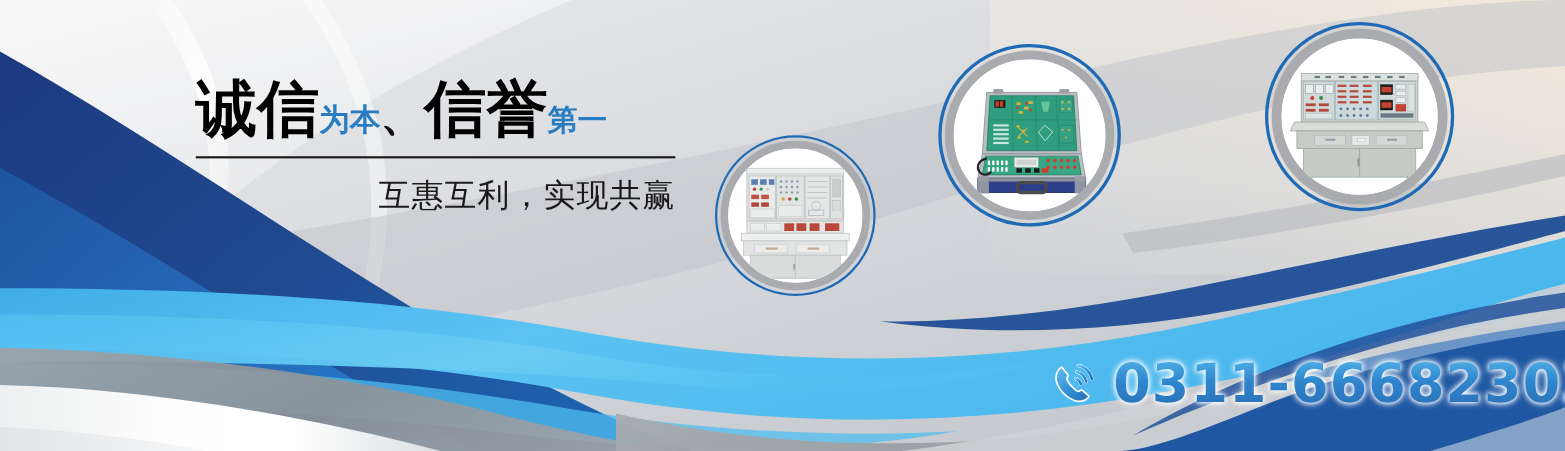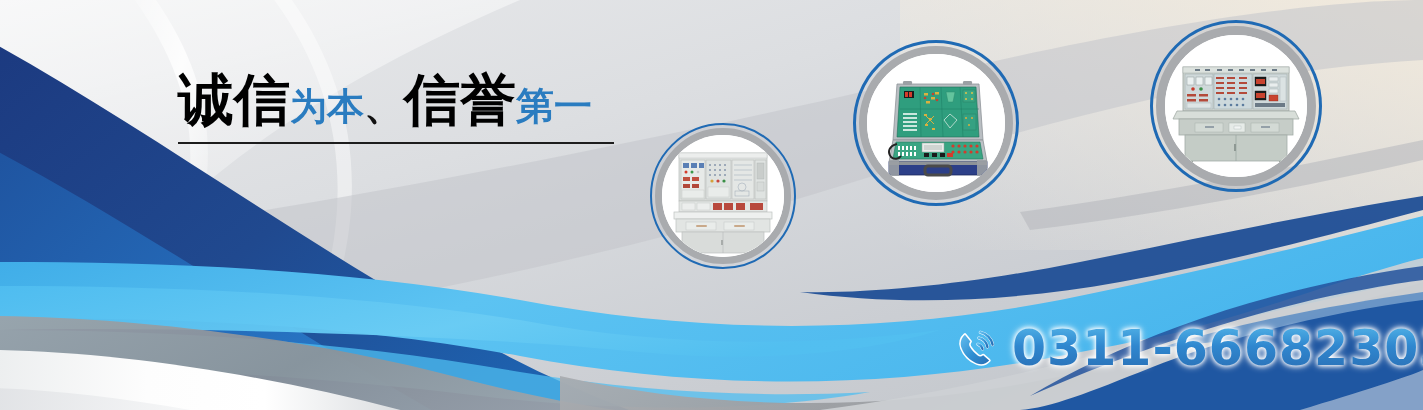--- a/index.html
+++ b/index.html
@@ -19,23 +19,23 @@
     z-index:20;
   }
   .headline{
     margin:0;
     white-space:nowrap;
     line-height:1;
     font-weight:bold;
     letter-spacing:0px;
   }
   .h-big{font-size:56px;color:#000000;vertical-align:baseline;}
-  .h-mid{font-size:37px;color:#2a7cc0;vertical-align:baseline;}
+  .h-mid{font-size:28px;color:#2a7cc0;vertical-align:baseline;}
   .h-comma{font-size:40px;color:#111111;vertical-align:baseline;}
-  .h-small{font-size:38px;color:#2a7cc0;vertical-align:baseline;}
+  .h-small{font-size:27px;color:#2a7cc0;vertical-align:baseline;}
   .rule{
     margin-top:14px;
     width:436px;height:2px;
     background:#1d1d1d;
   }
   .subline{
     margin-top:14px;
     text-align:right;
     font-size:29px;
     color:#1a1a1a;
@@ -248,20 +248,21 @@
              C1290,190 1150,216 1030,230 Z" fill="#b4b7bc" opacity="0.55"></path>
 
     <path d="M1300,410 C1360,392 1410,376 1423,370 L1423,410 Z" fill="#e9ebed" opacity="0.5"></path>
   </svg>
 
   <div class="headline-block">
     <div class="headline">
       <span class="h-big">诚信</span><span class="h-mid">为本</span><span class="h-comma">、</span><span class="h-big">信誉</span><span class="h-small">第一</span>
     </div>
     <div class="rule"></div>
+    <div class="subline">互惠互利，实现共赢</div>
   </div>
 
   <div class="photo-circle" style="left:650px;top:123px;width:146px;height:146px;">
     <div class="ring-outer" style="border:2px solid #1f6ab4;"></div>
     <div class="ring-inner" style="left:5px;top:5px;width:136px;height:136px;border:7px solid #a9abae;background:#ffffff;">
       <svg class="prod-svg" viewBox="0 0 122 122" xmlns="http://www.w3.org/2000/svg">
         <rect x="0" y="0" width="122" height="122" fill="#ffffff"></rect>
 
         <rect x="17" y="18" width="88" height="48" fill="#dfe2e0" stroke="#b6bab8" stroke-width="0.7"></rect>
         <rect x="17" y="18" width="88" height="5" fill="#eceeed" stroke="#c4c7c5" stroke-width="0.5"></rect>

